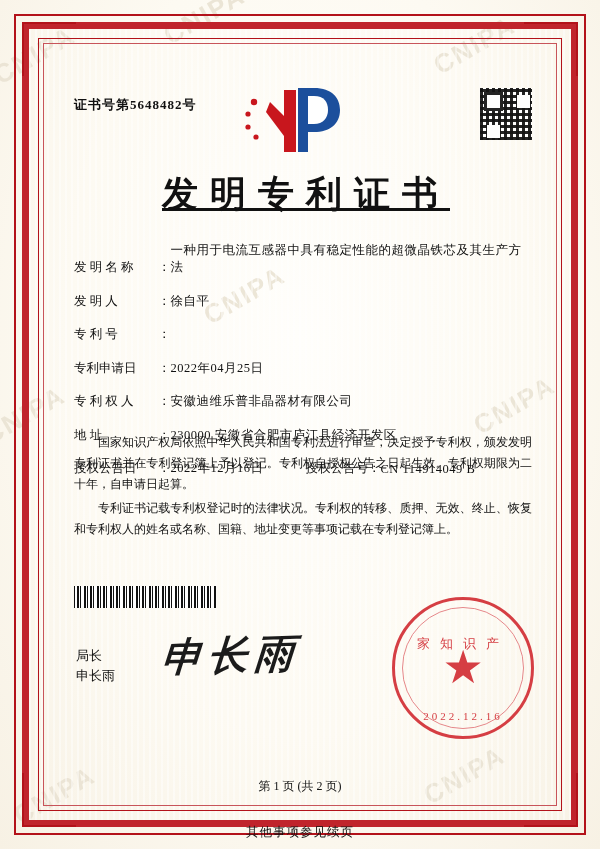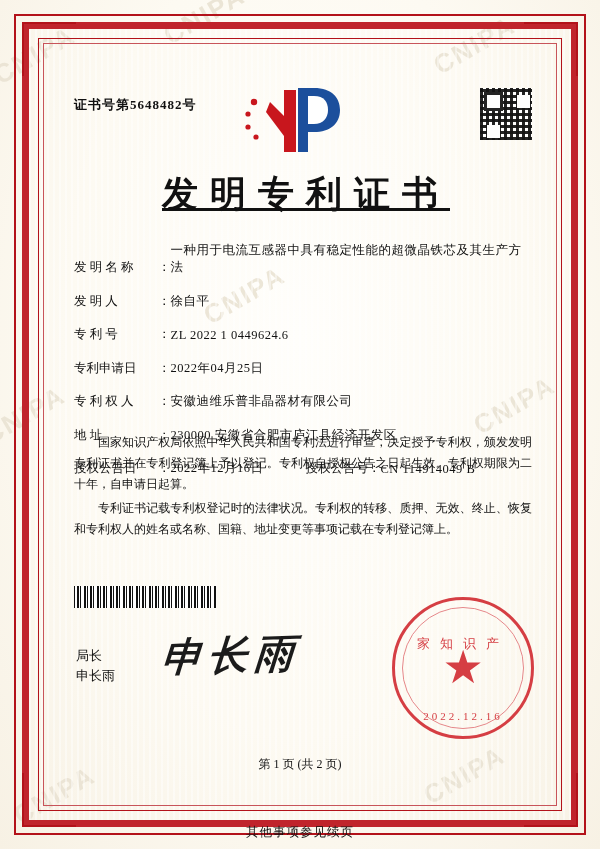--- a/index.html
+++ b/index.html
@@ -234,21 +234,21 @@
   }
   .seal .ring {
     position: absolute;
     left: 7px; top: 7px; right: 7px; bottom: 7px;
     border: 1px solid #e2777b;
     border-radius: 50%;
   }
 
   .page-no {
     position: absolute;
-    left: 0; right: 0; bottom: 24px;
+    left: 0; right: 0; bottom: 2px;
     text-align: center;
     font-size: 12px;
     color: #111;
   }
   .footer-note {
     position: absolute;
     left: 0; right: 0; bottom: 8px;
     text-align: center;
     font-size: 12.5px;
     color: #111;
@@ -307,21 +307,20 @@
         <div class="value">一种用于电流互感器中具有稳定性能的超微晶铁芯及其生产方法</div>
       </div>
       <div class="row">
         <div class="label">发 明 人</div>
         <div class="colon">：</div>
         <div class="value">徐自平</div>
       </div>
       <div class="row">
         <div class="label">专 利 号</div>
         <div class="colon">：</div>
-        <div class="value">ZL 2022 1 0449624.6</div>
       </div>
       <div class="row">
         <div class="label">专利申请日</div>
         <div class="colon">：</div>
         <div class="value">2022年04月25日</div>
       </div>
       <div class="row">
         <div class="label">专 利 权 人</div>
         <div class="colon">：</div>
         <div class="value">安徽迪维乐普非晶器材有限公司</div>

